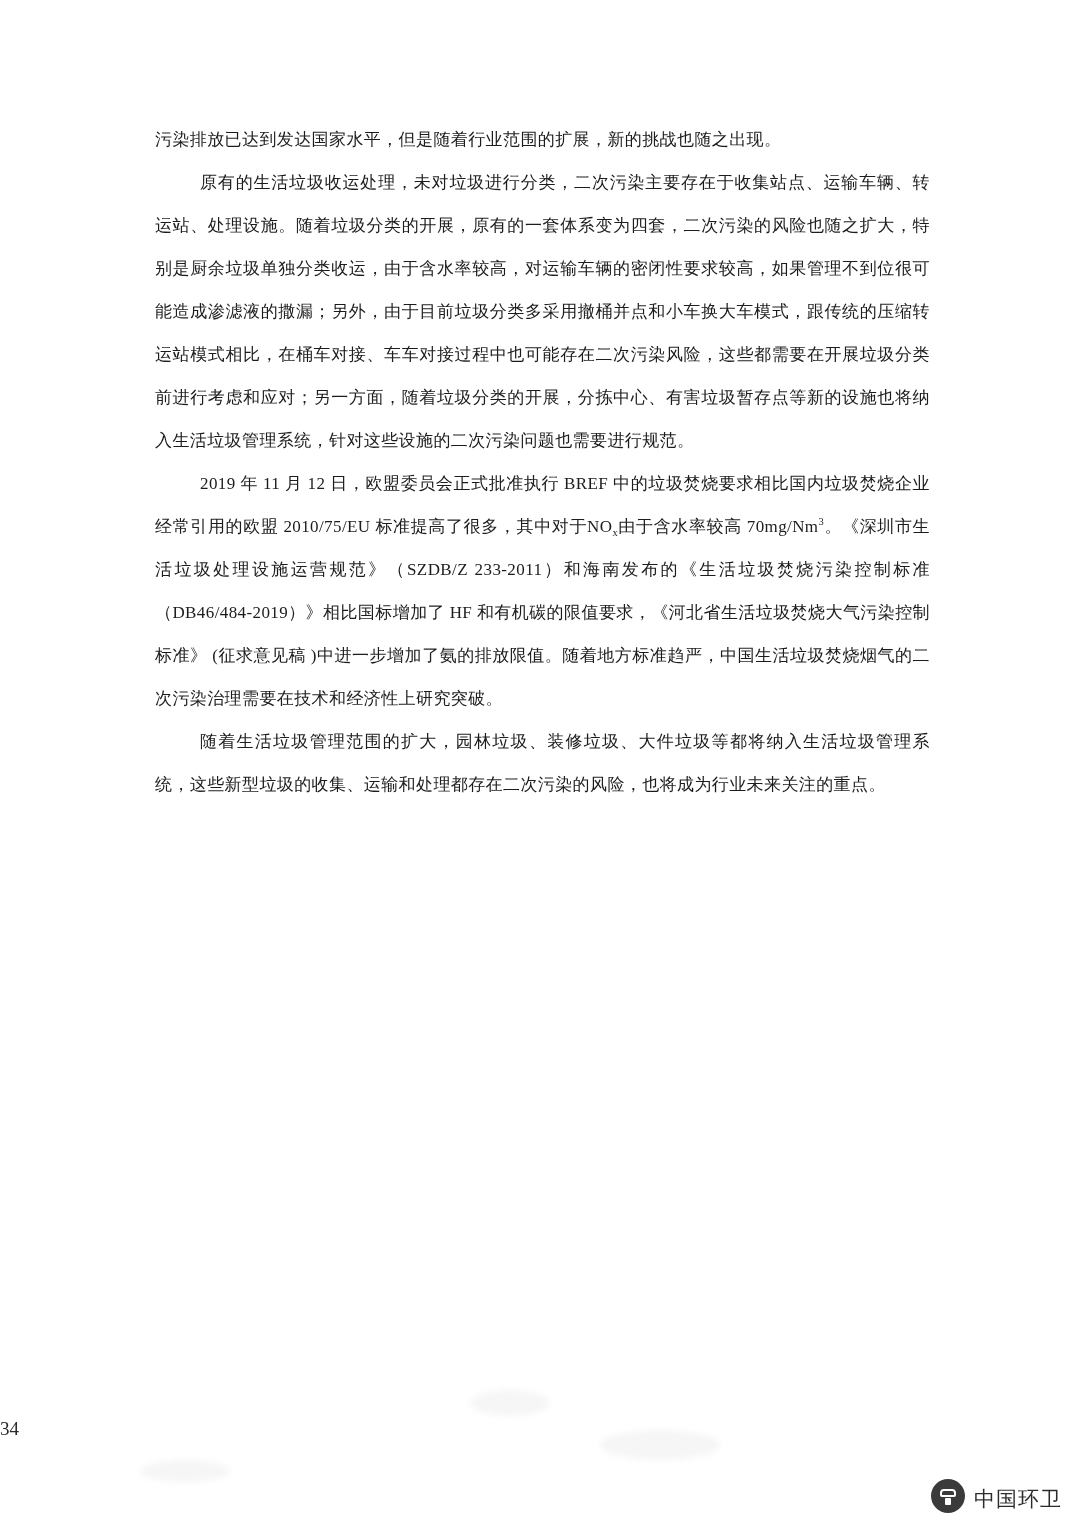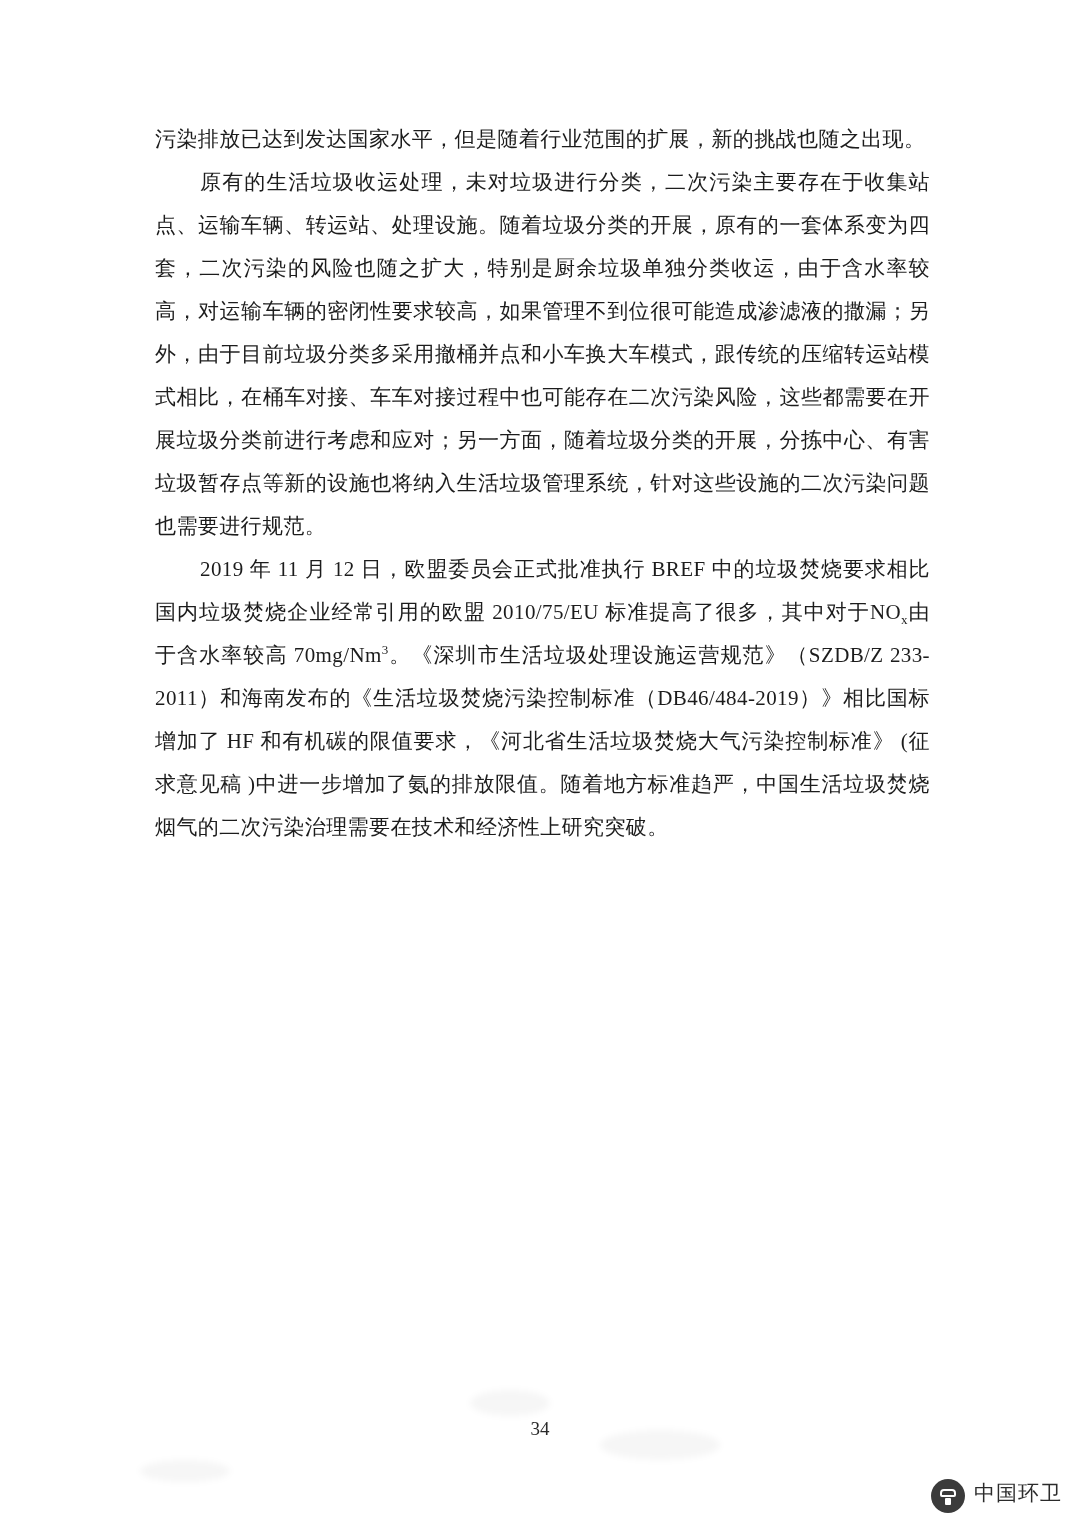--- a/index.html
+++ b/index.html
@@ -18,21 +18,21 @@
     overflow: hidden;
   }
   .content {
     position: absolute;
     left: 155px;
     top: 118px;
     width: 775px;
   }
   .para {
     font-family: "Liberation Serif", "DejaVu Serif", serif;
-    font-size: 21px;
+    font-size: 17px;
     line-height: 43px;
     color: #1c1c1c;
     text-align: justify;
     text-justify: inter-ideograph;
     margin: 0;
     letter-spacing: 0.4px;
   }
   .para.indent {
     text-indent: 45px;
   }
@@ -47,31 +47,30 @@
     line-height: 0;
   }
   .bold {
     font-weight: normal;
   }
   .page-number {
     position: absolute;
     left: 0;
     right: 0;
     top: 1418px;
-    text-align: center;
     font-family: "Liberation Serif", "DejaVu Serif", serif;
     font-size: 19px;
     color: #2a2a2a;
   }
   .watermark {
     position: absolute;
     right: 18px;
     bottom: 14px;
     display: flex;
-    align-items: flex-start;
+    align-items: flex-end;
     gap: 9px;
     opacity: 0.92;
   }
   .wm-logo {
     width: 34px;
     height: 34px;
     border-radius: 50%;
     background: #2b2b2b;
     position: relative;
     flex: none;
@@ -123,20 +122,21 @@
   <div class="content">
 
     <p class="para">污染排放已达到发达国家水平，但是随着行业范围的扩展，新的挑战也随之出现。</p>
 
     <p class="para indent">原有的生活垃圾收运处理，未对垃圾进行分类，二次污染主要存在于收集站点、运输车辆、转运站、处理设施。随着垃圾分类的开展，原有的一套体系变为四套，二次污染的风险也随之扩大，特别是厨余垃圾单独分类收运，由于含水率较高，对运输车辆的密闭性要求较高，如果管理不到位很可能造成渗滤液的撒漏；另外，由于目前垃圾分类多采用撤桶并点和小车换大车模式，跟传统的压缩转运站模式相比，在桶车对接、车车对接过程中也可能存在二次污染风险，这些都需要在开展垃圾分类前进行考虑和应对；另一方面，随着垃圾分类的开展，分拣中心、有害垃圾暂存点等新的设施也将纳入生活垃圾管理系统，针对这些设施的二次污染问题也需要进行规范。</p>
 
     <p class="para indent">
       <span>2019 年 11 月 12 日，欧盟委员会正式批准执行 </span><span class="bold">BREF</span><span> 中的垃圾焚烧要求相比国内垃圾焚烧企业经常引用的欧盟 2010/75/EU 标准提高了很多，其中对于</span><span>NO</span><sub>x</sub><span>由于含水率较高 70mg/Nm</span><sup>3</sup><span>。《深圳市生活垃圾处理设施运营规范》（SZDB/Z 233-2011）和海南发布的《生活垃圾焚烧污染控制标准（DB46/484-2019）》相比国标增加了 HF 和有机碳的限值要求，《河北省生活垃圾焚烧大气污染控制标准》 (征求意见稿 )中进一步增加了氨的排放限值。随着地方标准趋严，中国生活垃圾焚烧烟气的二次污染治理需要在技术和经济性上研究突破。</span>
     </p>
 
+    <p class="para indent">随着生活垃圾管理范围的扩大，园林垃圾、装修垃圾、大件垃圾等都将纳入生活垃圾管理系统，这些新型垃圾的收集、运输和处理都存在二次污染的风险，也将成为行业未来关注的重点。</p>
 
   </div>
 
   <div class="page-number">34</div>
 
   <div class="watermark">
     <span class="wm-logo"></span>
     <span class="wm-text">中国环卫</span>
   </div>
 

